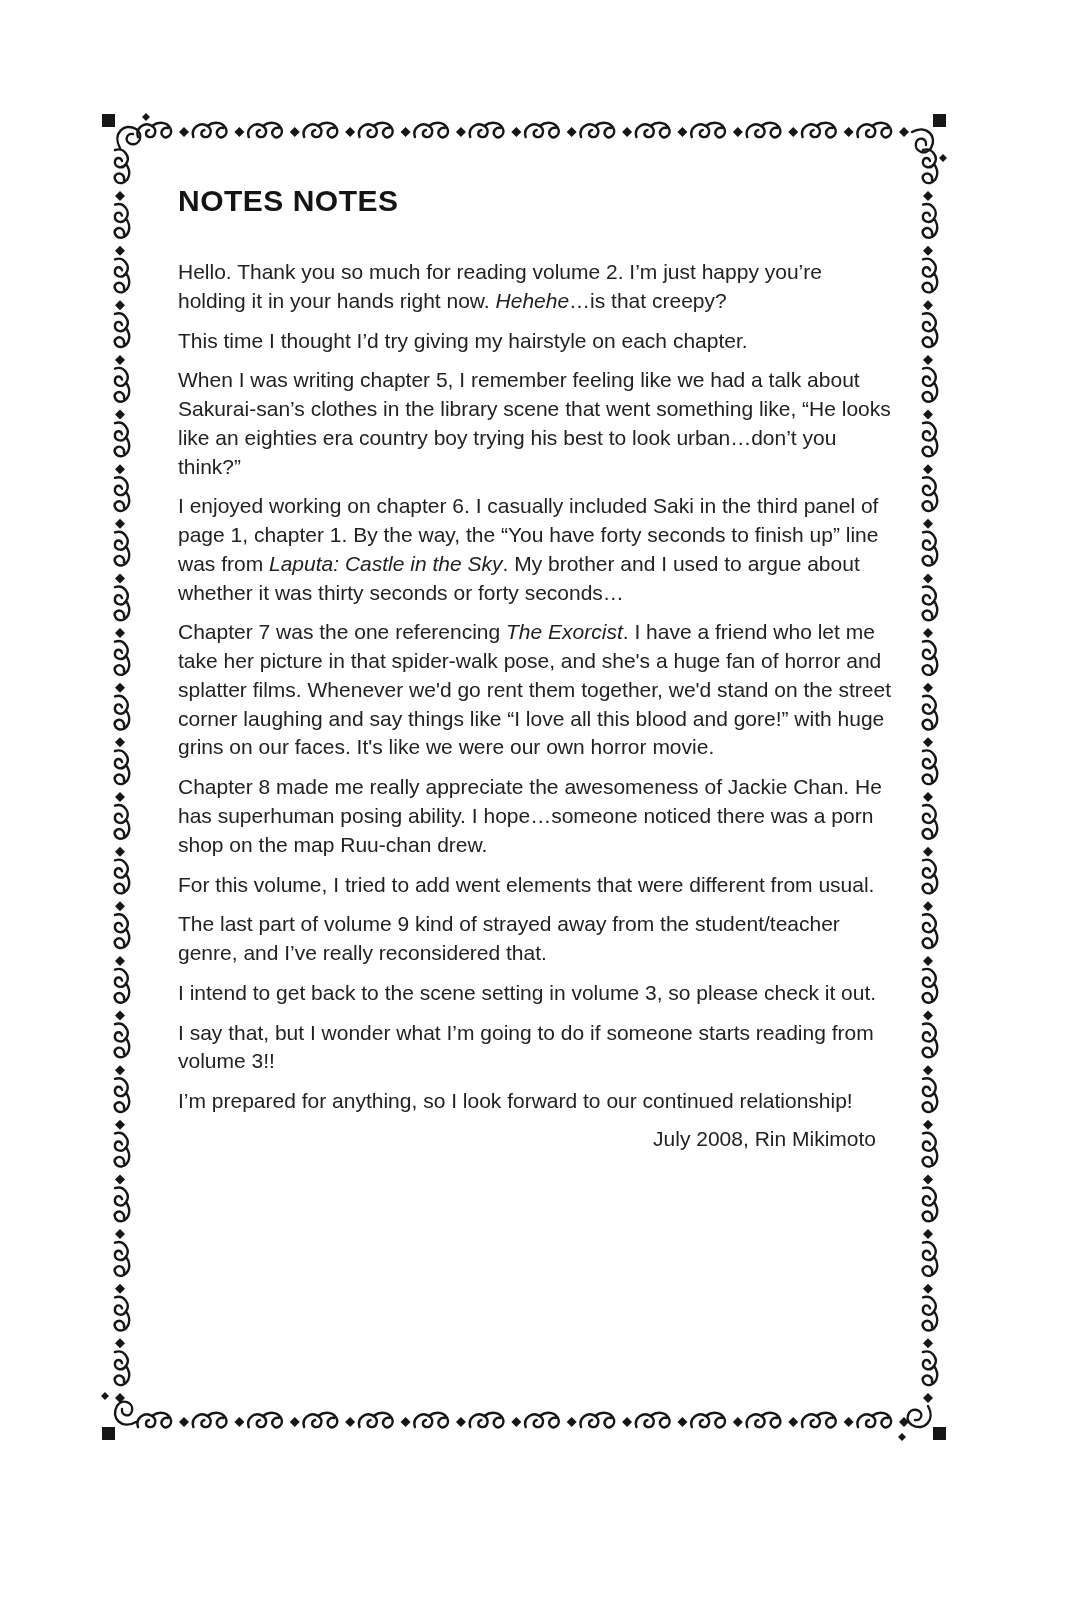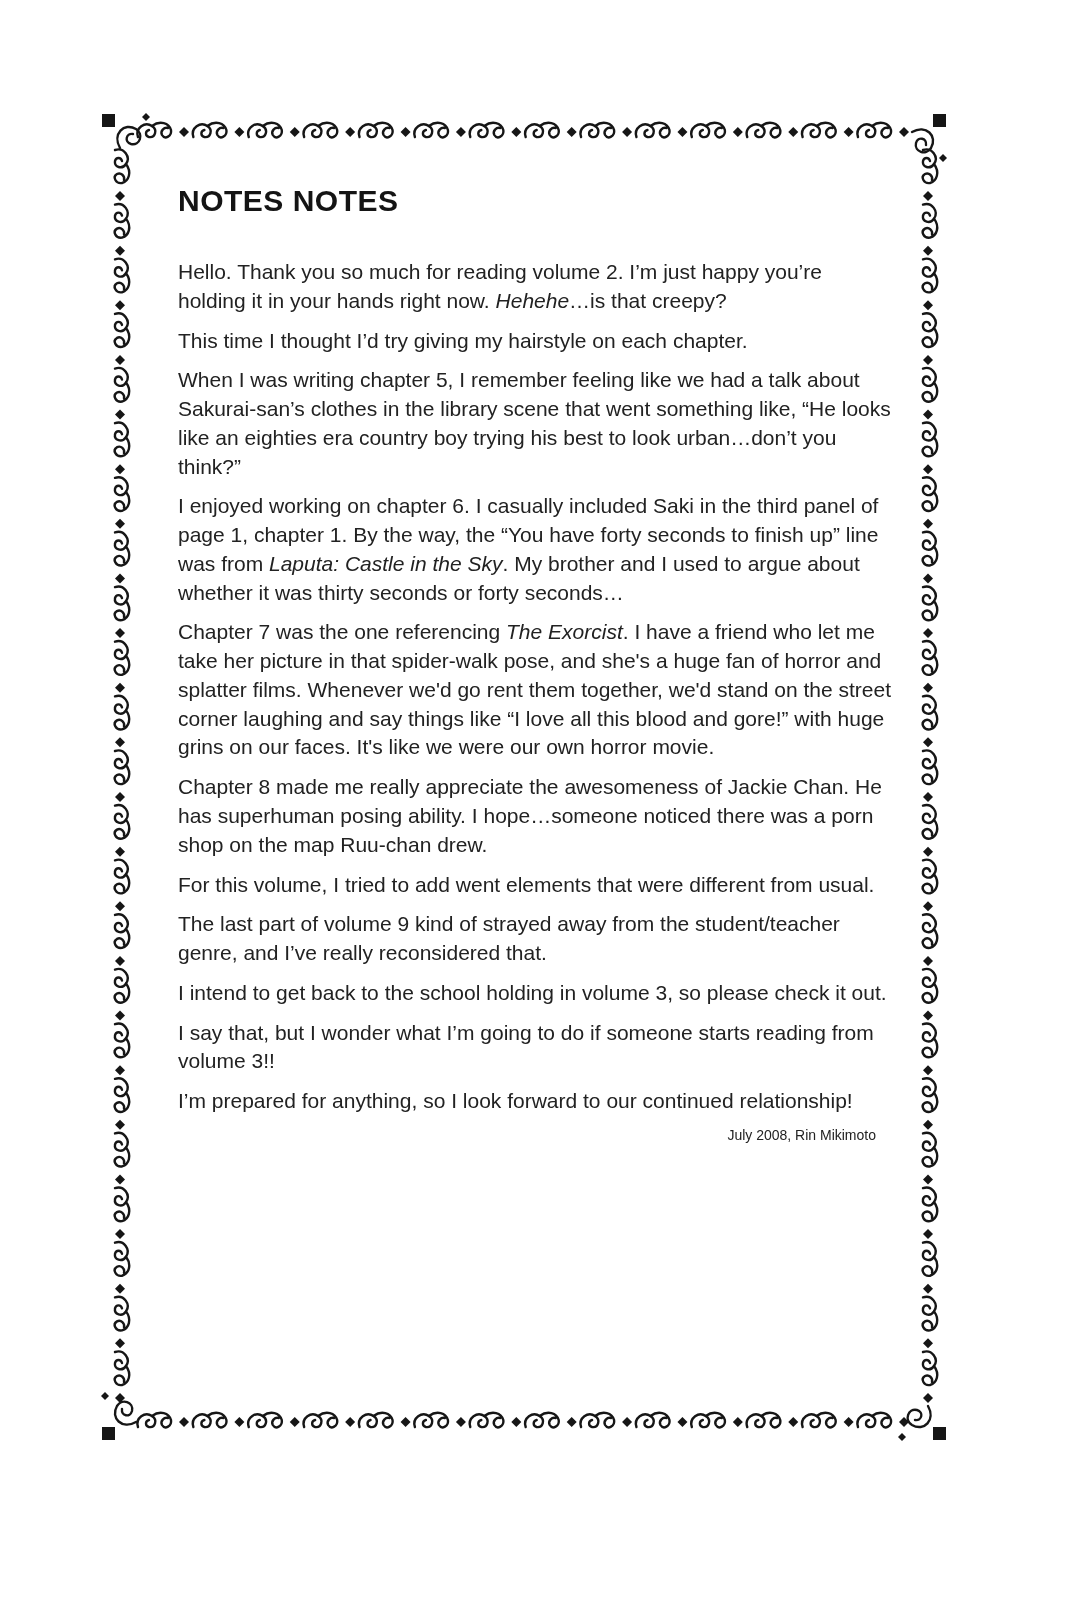--- a/index.html
+++ b/index.html
@@ -28,21 +28,21 @@
     color: #141414;
   }
   .para {
     font-size: 21px;
     line-height: 1.37;
     margin-bottom: 11px;
     color: #222222;
   }
   .para em { font-style: italic; }
   .signature {
-    font-size: 14px;
+    font-size: 21px;
     text-align: right;
     padding-right: 16px;
     color: #222222;
   }
 </style>
 </head>
 <body>
 
 <div class="page">
 
@@ -143,20 +143,20 @@
     <h1 class="page-title">NOTES NOTES</h1>
     <div id="paragraphs">
         <p class="para"><span>Hello. Thank you so much for reading volume 2. I’m just happy you’re holding it in your hands right now. </span><em>Hehehe</em><span>…is that creepy?</span></p>
         <p class="para"><span>This time I thought I’d try giving my hairstyle on each chapter.</span></p>
         <p class="para"><span>When I was writing chapter 5, I remember feeling like we had a talk about Sakurai-san’s clothes in the library scene that went something like, “He looks like an eighties era country boy trying his best to look urban…don’t you think?”</span></p>
         <p class="para"><span>I enjoyed working on chapter 6. I casually included Saki in the third panel of page 1, chapter 1. By the way, the “You have forty seconds to finish up” line was from </span><em>Laputa: Castle in the Sky</em><span>. My brother and I used to argue about whether it was thirty seconds or forty seconds…</span></p>
         <p class="para"><span>Chapter 7 was the one referencing </span><em>The Exorcist</em><span>. I have a friend who let me take her picture in that spider-walk pose, and she's a huge fan of horror and splatter films. Whenever we'd go rent them together, we'd stand on the street corner laughing and say things like “I love all this blood and gore!” with huge grins on our faces. It's like we were our own horror movie.</span></p>
         <p class="para"><span>Chapter 8 made me really appreciate the awesomeness of Jackie Chan. He has superhuman posing ability. I hope…someone noticed there was a porn shop on the map Ruu-chan drew.</span></p>
         <p class="para"><span>For this volume, I tried to add went elements that were different from usual.</span></p>
         <p class="para"><span>The last part of volume 9 kind of strayed away from the student/teacher genre, and I’ve really reconsidered that.</span></p>
-        <p class="para"><span>I intend to get back to the school holding in volume 3, so please check it out.</span></p>
+        <p class="para"><span>I intend to get back to the scene setting in volume 3, so please check it out.</span></p>
         <p class="para"><span>I say that, but I wonder what I’m going to do if someone starts reading from volume 3!!</span></p>
         <p class="para"><span>I’m prepared for anything, so I look forward to our continued relationship!</span></p>
       </div>
     <div class="signature">July 2008, Rin Mikimoto</div>
   </div>
 
 </div>
 
 </body></html>

